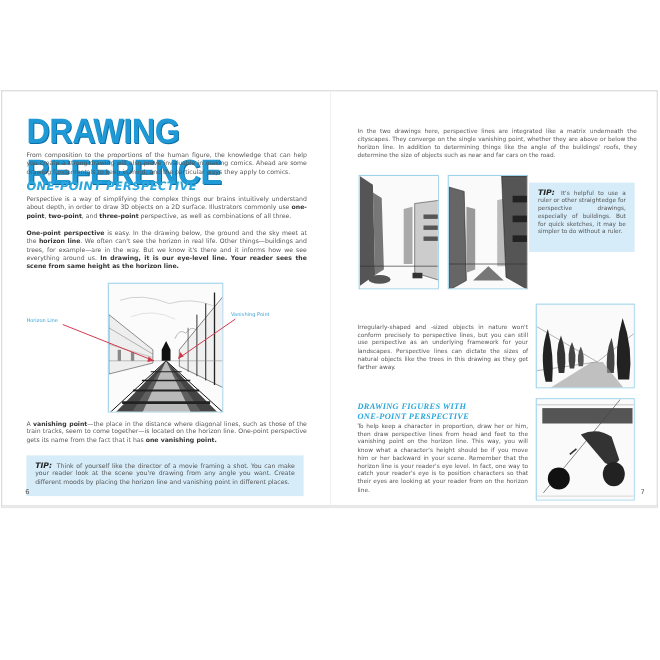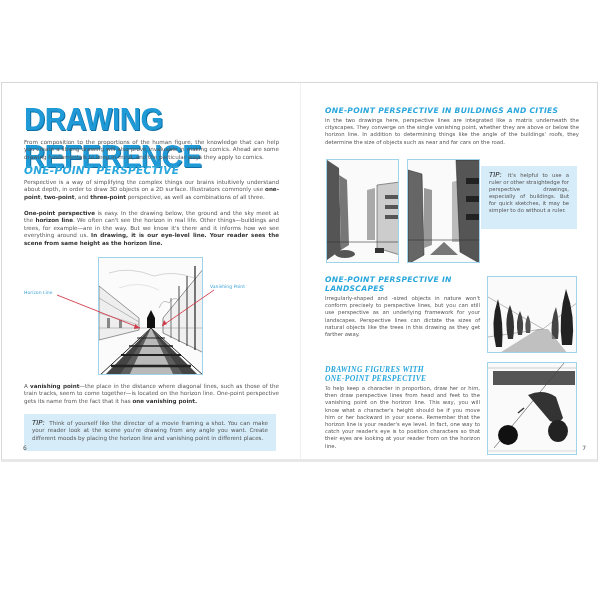--- a/index.html
+++ b/index.html
@@ -27,21 +27,21 @@
 
   .h2 {
     font-family: "DejaVu Sans", sans-serif; font-weight: bold; font-style: italic;
     text-transform: uppercase; color: #2aa7dc; font-size: 9.5px; letter-spacing: 0.3px;
     line-height: 10px;
   }
 
   .tip {
     background: #d6ecf8; padding: 6px 8px; font-size: 5.6px; line-height: 7.4px; color: #555; text-align: justify;
   }
-  .tip .tip-label { font-weight: normal; font-style: italic; color: #222; font-size: 7px; margin-right: 2px; }
+  .tip .tip-label { font-weight: bold; font-style: italic; color: #222; font-size: 7px; margin-right: 2px; }
 
   .frame { position: absolute; border: 1px solid #9fd3ea; background: #fff; overflow: hidden; }
   .callout { position: absolute; font-size: 4.6px; color: #3aa3d6; }
   .pagenum { position: absolute; bottom: 8px; font-size: 6px; color: #555; }
 </style>
 </head>
 <body>
 
 <div class="spread">
   <div class="gutter"></div>
@@ -105,21 +105,20 @@
 
     <div class="tip" style="position:absolute; left:22px; top:331px; width:252px; height:37px;">
       <span class="tip-label">TIP:</span>
       <span>Think of yourself like the director of a movie framing a shot. You can make your reader look at the scene you're drawing from any angle you want. Create different moods by placing the horizon line and vanishing point in different places.</span>
     </div>
 
     <div class="pagenum" style="left:21px;">6</div>
   </div>
 
   <div class="page right">
-    <div class="h2" style="position:absolute; left:24px; top:23px; font-size:7.6px;">ONE-POINT PERSPECTIVE IN BUILDINGS AND CITIES</div>
     <div class="p" style="position:absolute; left:24px; top:34px; width:254px; font-size:5.3px; line-height:7.2px;">In the two drawings here, perspective lines are integrated like a matrix underneath the cityscapes. They converge on the single vanishing point, whether they are above or below the horizon line. In addition to determining things like the angle of the buildings' roofs, they determine the size of objects such as near and far cars on the road.</div>
 
     <div class="frame" style="left:25px; top:76px; width:73px; height:104px;">
       <svg width="73" height="104">
         <rect width="73" height="104" fill="#fafafa"></rect>
         <polygon points="0,0 12,8 14,90 0,100" fill="#555"></polygon>
         <polygon points="12,15 20,20 22,85 14,90" fill="#777"></polygon>
         <polygon points="40,30 48,28 48,80 40,80" fill="#aaa"></polygon>
         <polygon points="50,25 73,22 73,95 50,88" fill="#ccc" stroke="#333" stroke-width="0.5"></polygon>
         <rect x="58" y="35" width="15" height="4" fill="#555"></rect>
@@ -142,24 +141,20 @@
         <rect x="58" y="54" width="15" height="6" fill="#222"></rect>
         <line x1="0" y1="80" x2="73" y2="80" stroke="#333" stroke-width="0.6"></line>
         <polygon points="22,95 36,82 50,95" fill="#777"></polygon>
       </svg>
     </div>
     <div class="tip" style="position:absolute; left:180px; top:83px; width:96px; height:63px; font-size:5.3px; line-height:7.1px; padding:6px 8px;">
       <span class="tip-label">TIP:</span>
       <span>It's helpful to use a ruler or other straightedge for perspective drawings, especially of buildings. But for quick sketches, it may be simpler to do without a ruler.</span>
     </div>
 
-    <div class="h2" style="position:absolute; left:24px; top:192px; font-size:7.6px; line-height:9px;">
-      <div>ONE-POINT PERSPECTIVE IN</div>
-      <div>LANDSCAPES</div>
-    </div>
     <div class="p" style="position:absolute; left:24px; top:212px; width:155px; font-size:5.3px; line-height:7.2px;">Irregularly-shaped and -sized objects in nature won't conform precisely to perspective lines, but you can still use perspective as an underlying framework for your landscapes. Perspective lines can dictate the sizes of natural objects like the trees in this drawing as they get farther away.</div>
     <div class="frame" style="left:186px; top:193px; width:90px; height:77px;">
       <svg width="90" height="77">
         <rect width="90" height="77" fill="#fafafa"></rect>
         <line x1="0" y1="20" x2="55" y2="52" stroke="#777" stroke-width="0.5"></line>
         <line x1="0" y1="60" x2="55" y2="52" stroke="#777" stroke-width="0.5"></line>
         <line x1="90" y1="25" x2="55" y2="52" stroke="#777" stroke-width="0.5"></line>
         <path d="M8 70 Q2 45 10 22 Q16 45 14 70 Z" fill="#222"></path>
         <path d="M20 62 Q16 42 22 28 Q28 44 25 62 Z" fill="#333"></path>
         <path d="M30 58 Q27 44 32 34 Q37 45 34 58 Z" fill="#444"></path>

